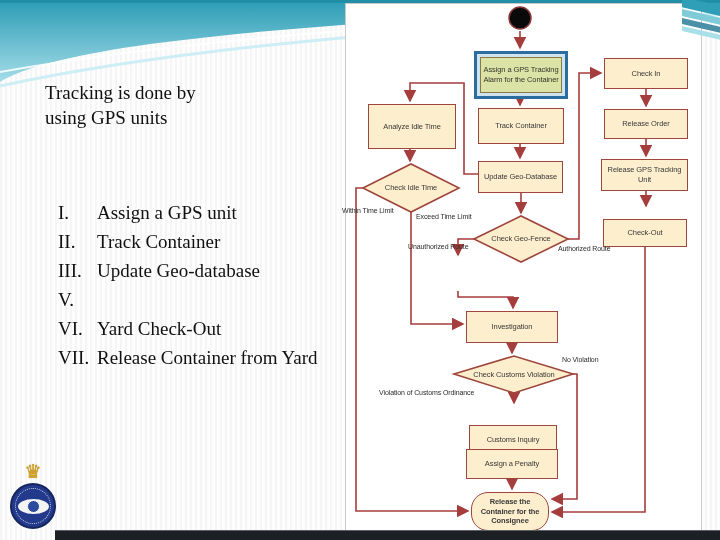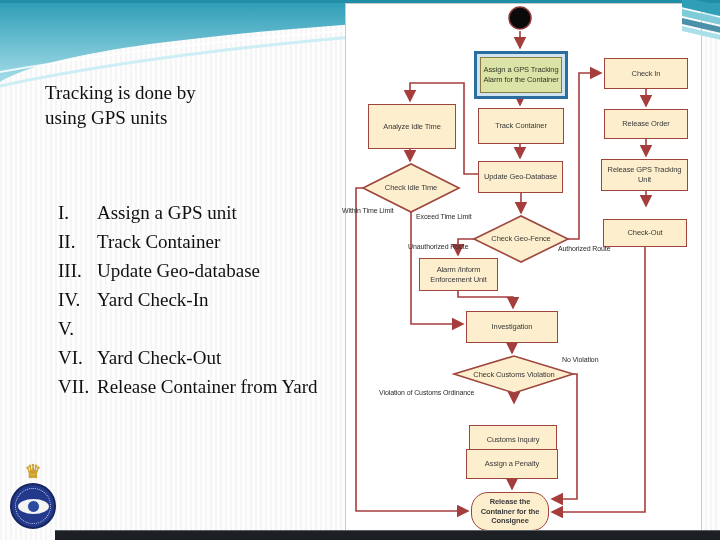--- a/index.html
+++ b/index.html
@@ -84,24 +84,20 @@
       </div>
     <div class="item">
         <span>II.</span>
         <span>Track Container</span>
       </div>
     <div class="item">
         <span>III.</span>
         <span>Update Geo-database</span>
       </div>
     <div class="item">
-        <span>IV.</span>
-        <span>Yard Check-In</span>
-      </div>
-    <div class="item">
         <span>V.</span>
       </div>
     <div class="item">
         <span>VI.</span>
         <span>Yard Check-Out</span>
       </div>
     <div class="item">
         <span>VII.</span>
         <span>Release Container from Yard</span>
       </div>
@@ -146,21 +142,20 @@
       <div class="hl-inner">Assign a GPS Tracking Alarm for the Container</div>
     </div>
 
     <div class="node nw" style="left:258px;top:54px;width:84px;height:31px;">Check In</div>
     <div class="node nw" style="left:22px;top:100px;width:88px;height:45px;">Analyze Idle Time</div>
     <div class="node nw" style="left:132px;top:104px;width:86px;height:36px;">Track Container</div>
     <div class="node nw" style="left:258px;top:105px;width:84px;height:30px;">Release Order</div>
     <div class="node nw" style="left:132px;top:157px;width:85px;height:32px;">Update Geo-Database</div>
     <div class="node" style="left:255px;top:155px;width:87px;height:32px;">Release GPS Tracking Unit</div>
     <div class="node nw" style="left:257px;top:205px;width:84px;height:28px;margin-top:10px;">Check-Out</div>
-    <div class="node" style="left:73px;top:254px;width:79px;height:33px;">Alarm /Inform Enforcement Unit</div>
     <div class="node nw" style="left:120px;top:307px;width:92px;height:32px;">Investigation</div>
     <div class="node nw" style="left:123px;top:396px;width:88px;height:29px;margin-top:25px;">Customs Inquiry</div>
     <div class="node nw" style="left:120px;top:445px;width:92px;height:30px;">Assign a Penalty</div>
     <div class="node terminal" style="left:125px;top:488px;width:78px;height:39px;">Release the Container for the Consignee</div>
 
     <div class="dlabel" style="left:30px;top:170px;width:70px;height:28px;">Check Idle Time</div>
     <div class="dlabel" style="left:140px;top:221px;width:70px;height:28px;">Check Geo-Fence</div>
     <div class="dlabel" style="left:126px;top:357px;width:84px;height:27px;">Check Customs Violation</div>
 
     <div class="elabel" style="left:-4px;top:203px;">Within Time Limit</div>

